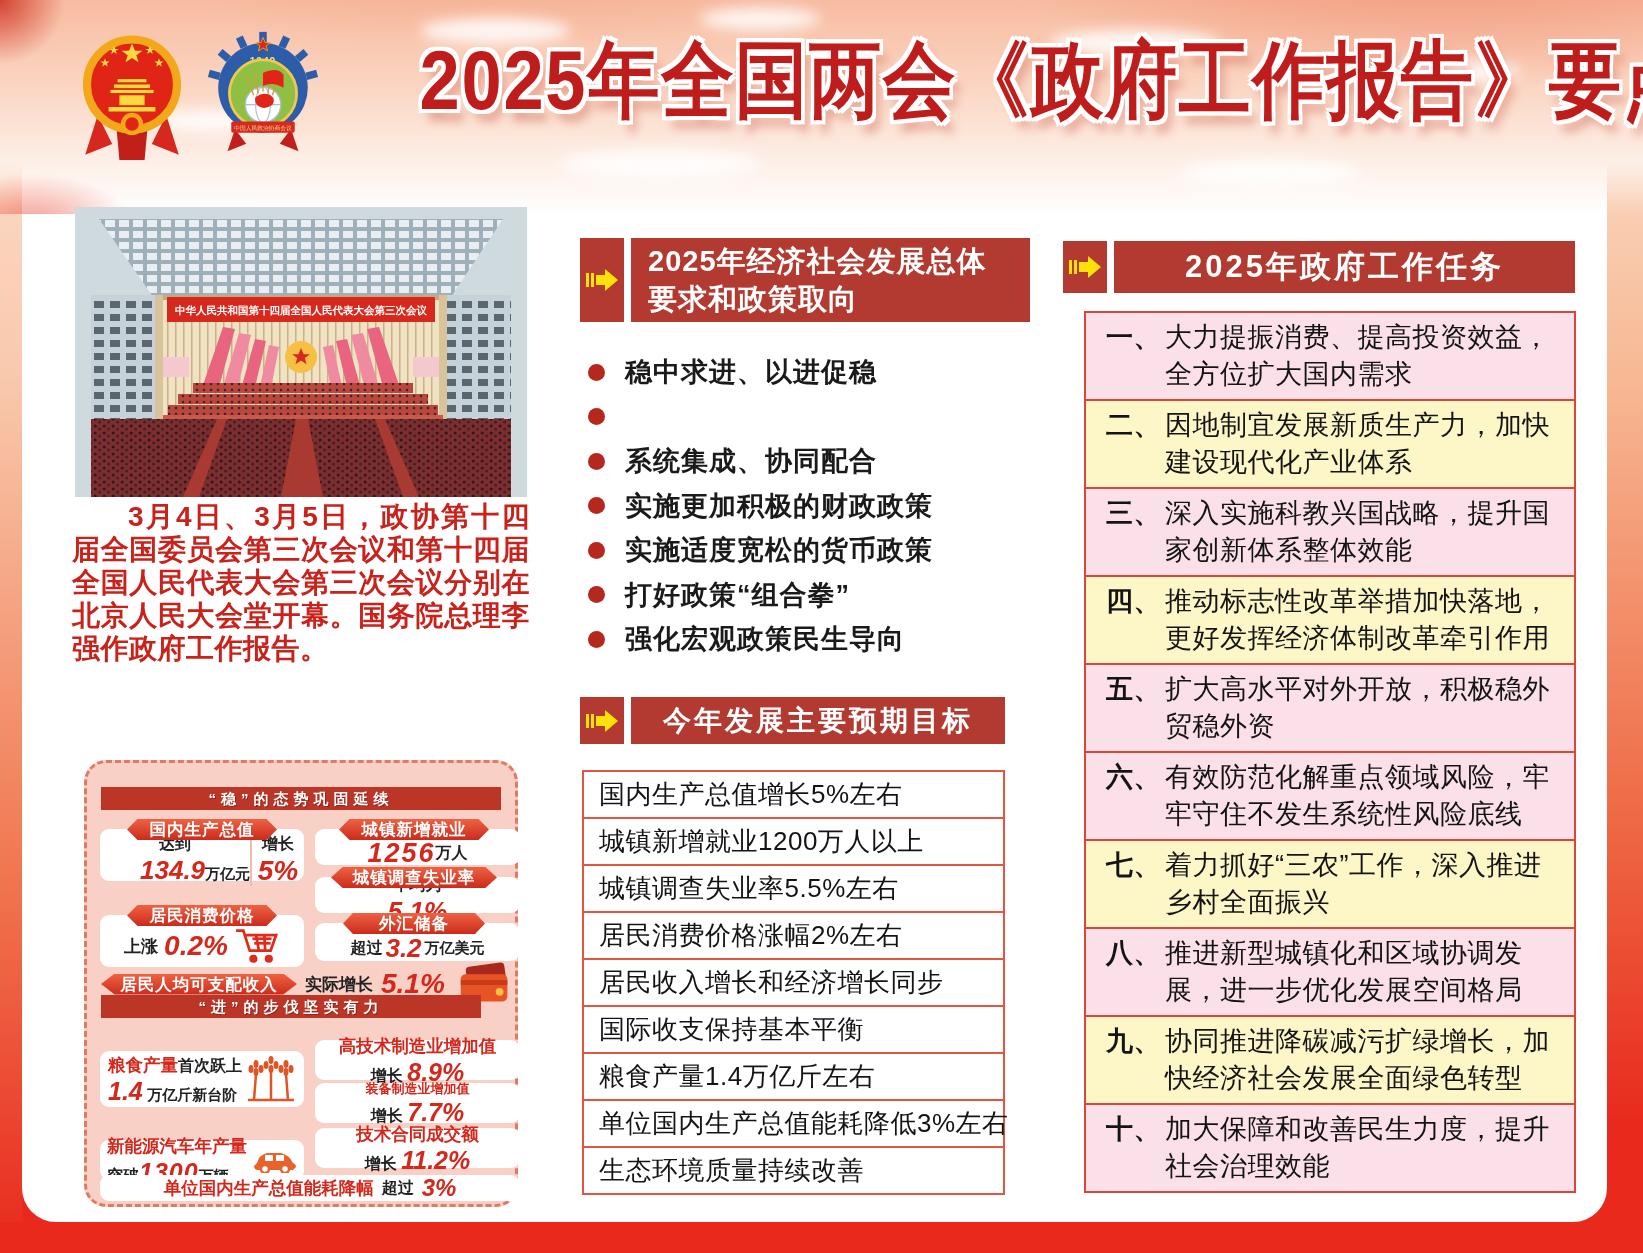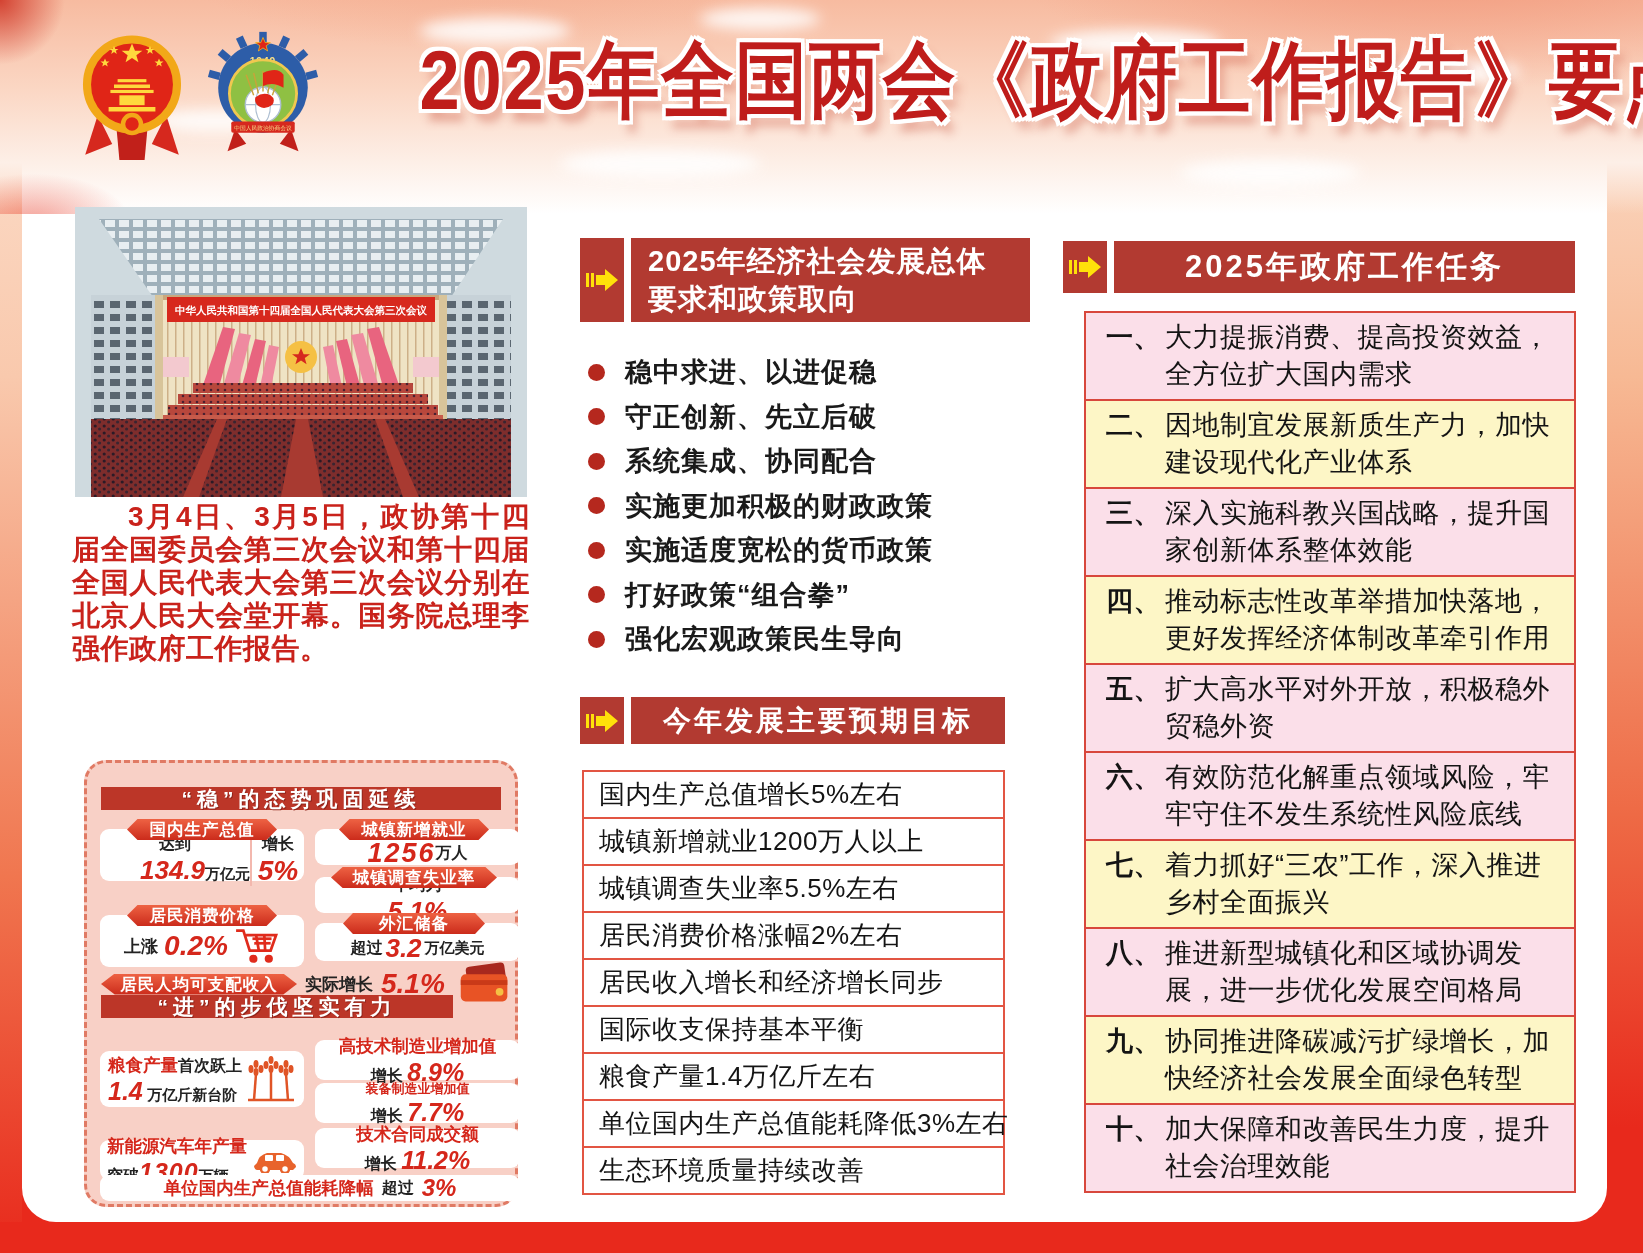--- a/index.html
+++ b/index.html
@@ -35,21 +35,21 @@
   .sec-head{position:absolute;display:flex;gap:7px;}
   .arrow-box{background:#b23a31;flex:0 0 44px;display:flex;align-items:center;justify-content:center;}
   .sec-bar{background:#b23a31;color:#fff;font-weight:bold;flex:1;display:flex;
     flex-direction:column;align-items:center;justify-content:center;letter-spacing:3px;}
   .sec-bar.left-align{align-items:flex-start;padding-left:28px;}
 
   
   .stats-box{position:absolute;left:84px;top:760px;width:434px;height:447px;box-sizing:border-box;
     background:#f8d0c6;border:3px dashed #e07a64;border-radius:22px;}
   .sbanner{position:absolute;background:#bc3628;color:#fff;font-weight:800;text-align:center;
-    font-size:21px;letter-spacing:5px;line-height:23px;height:23px;
+    font-size:15px;letter-spacing:5px;line-height:23px;height:23px;
     text-shadow:1px 1px 0 #8e241a;}
   .card{position:absolute;background:#fff;border-radius:9px;box-sizing:border-box;}
   .rb{position:absolute;height:21px;line-height:21px;color:#fff;font-size:16.5px;font-weight:700;
     text-align:center;white-space:nowrap;z-index:2;letter-spacing:1px;
     background:linear-gradient(180deg,#ee6243,#cb2b1b);
     clip-path:polygon(7% 0,93% 0,100% 50%,93% 100%,7% 100%,0 50%);}
   .num{color:#d5271b;font-weight:800;font-style:italic;}
   .blk{color:#222;font-weight:700;}
   .redlab{color:#d5271b;font-weight:800;}
   .row-c{display:flex;align-items:center;justify-content:center;white-space:nowrap;}
@@ -264,21 +264,21 @@
       <span class="blk" style="font-size:17px;">实际增长</span>
       <span class="num" style="font-size:28px;">5.1%</span>
       <svg width="62" height="44" viewBox="0 0 62 44">
         <rect x="14" y="2" width="40" height="22" rx="4" fill="#a8281e" transform="rotate(-8 34 13)"></rect>
         <rect x="8" y="12" width="48" height="28" rx="5" fill="#e85325"></rect>
         <rect x="8" y="18" width="48" height="5" fill="#c93a18"></rect>
         <circle cx="48" cy="30" r="4" fill="#f5c044"></circle>
       </svg>
     </div>
 
-    <div class="sbanner" style="left:14px;top:232px;width:352px;">“进”的步伐坚实有力</div>
+    <div class="sbanner" style="left:14px;top:232px;width:380px;">“进”的步伐坚实有力</div>
 
     <div class="card row-c" style="left:228px;top:277px;width:205px;height:40px;">
       <div class="col-c">
         <span class="redlab" style="font-size:17.5px;">高技术制造业增加值</span>
         <span style="white-space:nowrap;"><span class="blk" style="font-size:16px;">增长</span> <span class="num" style="font-size:25px;">8.9%</span></span>
       </div>
     </div>
 
     <div class="card row-c" style="left:13px;top:288px;width:204px;height:56px;gap:4px;">
       <div style="display:flex;flex-direction:column;">
@@ -360,21 +360,20 @@
     </div>
   </div>
 
   <div class="blist">
     <div class="brow">
         <span class="dot"></span>
         <span>稳中求进、以进促稳</span>
       </div>
     <div class="brow">
         <span class="dot"></span>
-        <span>守正创新、先立后破</span>
       </div>
     <div class="brow">
         <span class="dot"></span>
         <span>系统集成、协同配合</span>
       </div>
     <div class="brow">
         <span class="dot"></span>
         <span>实施更加积极的财政政策</span>
       </div>
     <div class="brow">

